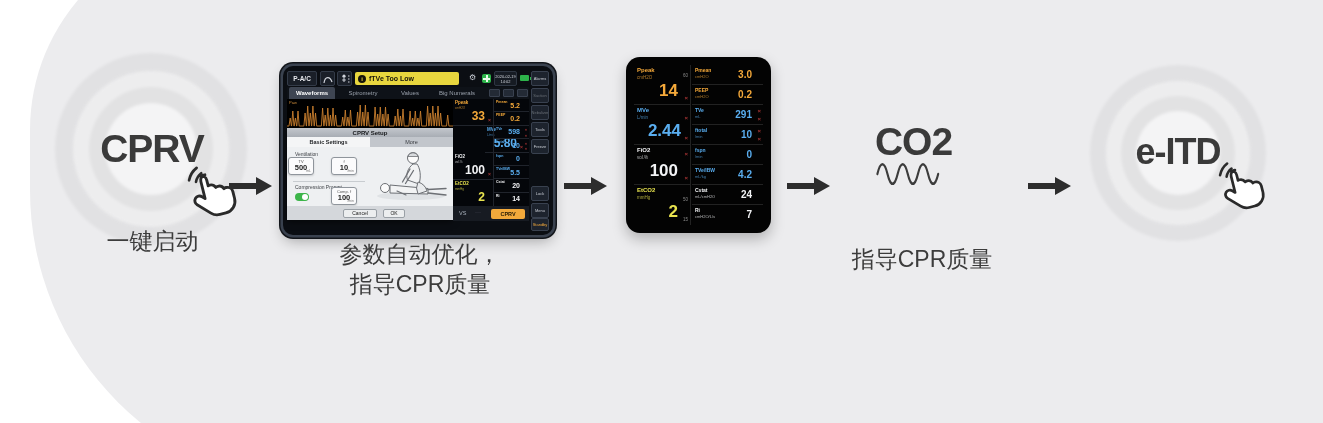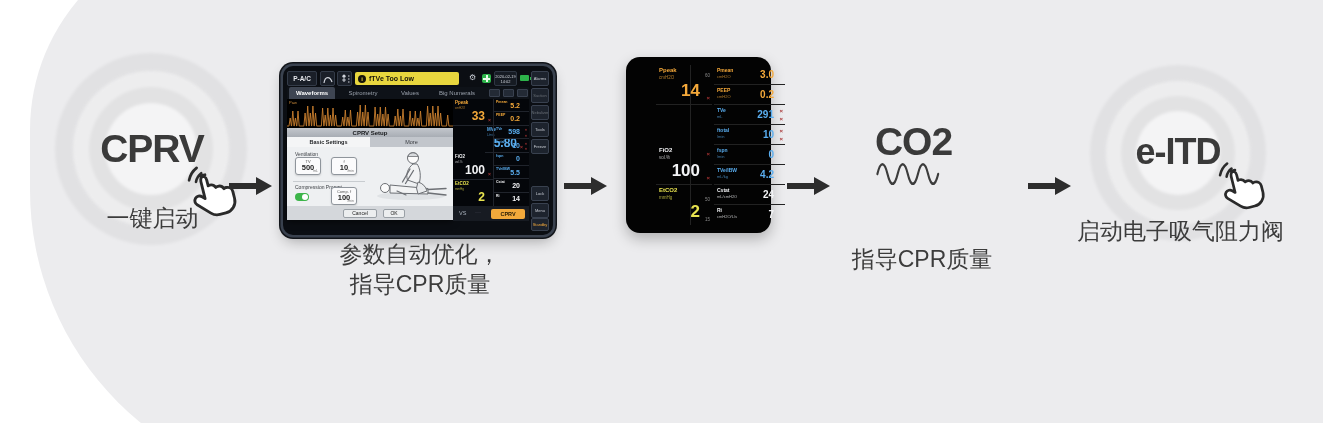--- a/index.html
+++ b/index.html
@@ -67,21 +67,21 @@
   .cprv-btn{position:absolute;left:38px;top:2.5px;width:34px;height:10px;background:#f2a93b;border-radius:2px;
             display:flex;align-items:center;justify-content:center;font-size:5.5px;font-weight:bold;color:#231803;}
   .sbtn{position:absolute;left:248px;width:18px;height:15px;background:#1d232d;border:1px solid #39414f;border-radius:2px;
         box-sizing:border-box;display:flex;align-items:center;justify-content:center;font-size:4px;color:#c8ccd4;text-align:center;}
   .sbtn.dim{color:#6a7077;}
   .sbtn.orange{color:#f2a93b;}
 
   
   .monitor{position:absolute;left:626px;top:57px;width:145px;height:176px;background:#030303;border-radius:14px;
            box-shadow:0 6px 14px rgba(0,0,0,.25);}
-  .mcell{position:absolute;box-sizing:border-box;border-bottom:1px solid #222;margin-left:22px;}
+  .mcell{position:absolute;box-sizing:border-box;border-bottom:1px solid #222;}
   .m-lbl{position:absolute;left:3px;top:2px;font-size:6px;font-weight:bold;}
   .m-un{position:absolute;left:3px;top:10px;font-size:4.5px;opacity:.7;}
   .m-val-big{position:absolute;right:12px;bottom:3px;font-size:17px;font-weight:bold;}
   .m-lbl-sm{position:absolute;left:3px;top:2px;font-size:5px;font-weight:bold;}
   .m-un-sm{position:absolute;left:3px;top:9px;font-size:4px;opacity:.7;}
   .m-val-sm{position:absolute;right:11px;top:4px;font-size:10px;font-weight:bold;}
   .m-lim{position:absolute;font-size:4.5px;color:#8a8a8a;}
   .mflag{position:absolute;color:#a83434;font-size:6px;font-weight:bold;line-height:6px;}
 
   .co2-wave{position:absolute;}
@@ -99,21 +99,21 @@
     <div class="ring" style="left:105px;top:103px;width:92px;height:92px;background:#f4f4f5;"></div>
   </div>
   <div class="step-title" style="left:80px;top:127px;width:144px;font-size:39px;">CPRV</div>
   <svg class="hand" style="left:172px;top:162px;" width="68" height="70" viewBox="-12 -12 80 88">
     <g transform="rotate(-14 30 30)">
       <path d="M20 10 A17 17 0 0 1 29 1" fill="none" stroke="#2a2a2a" stroke-width="3.4" stroke-linecap="round"></path>
       <path d="M12 6 A26 26 0 0 1 25 -7" fill="none" stroke="#2a2a2a" stroke-width="3.4" stroke-linecap="round"></path>
       <path d="M33 4c-3.9 0-7 3.1-7 7v22.1l-3.2-3.2c-2.3-2.3-6.1-2.3-8.4 0-2.3 2.3-2.3 6.1 0 8.4l14.3 14.3c2.8 2.8 6.6 4.4 10.6 4.4h7.7c8.3 0 15-6.7 15-15v-9c0-3.9-3.1-7-7-7-1.1 0-2.1.2-3 .7-1-2.7-3.6-4.7-6.6-4.7-1.1 0-2.1.2-3 .7-1-2.7-3.6-4.7-6.6-4.7-.8 0-1.5.1-2.2.4V11c0-3.9-3.1-7-7-7z" fill="#ffffff" stroke="#2a2a2a" stroke-width="3.6" stroke-linejoin="round"></path>
     </g>
   </svg>
-  <div class="caption" style="left:55px;top:203px;width:195px;">
+  <div class="caption" style="left:55px;top:226px;width:195px;">
     <span>一键启动</span>
   </div>
 
   <svg class="arrow" style="left:229px;top:176px;" width="44" height="20" viewBox="0 0 44 20">
     <path d="M0 7 H27 V1 L43 10 L27 19 V13 H0 Z" fill="#2d2d2d"></path>
   </svg>
 
   <div class="vent">
 
     <div class="vt-btn" style="left:4px;top:5px;width:30px;height:15px;">
@@ -163,21 +163,21 @@
           <path id="wf-path" d="M0 27 L2 27 L3.2 19 L4.4 27 L4.6 27 L5.8 12 L7.0 27 L7.199999999999999 27 L8.4 19 L9.6 27 L9.799999999999999 27 L11.0 12 L12.2 27 L16.9 27 L18.1 14 L19.3 27 L19.5 27 L20.7 7 L21.9 27 L22.1 27 L23.3 14 L24.5 27 L24.700000000000003 27 L25.9 7 L27.1 27 L27.300000000000004 27 L28.5 14 L29.7 27 L34.400000000000006 27 L35.6 9 L36.8 27 L37.00000000000001 27 L38.2 16 L39.4 27 L39.60000000000001 27 L40.8 9 L42.0 27 L42.20000000000001 27 L43.4 16 L44.6 27 L44.80000000000001 27 L46.0 9 L47.2 27 L47.40000000000001 27 L48.6 16 L49.8 27 L54.500000000000014 27 L55.7 18 L56.9 27 L57.100000000000016 27 L58.3 11 L59.5 27 L59.70000000000002 27 L60.9 18 L62.1 27 L62.30000000000002 27 L63.5 11 L64.7 27 L69.40000000000002 27 L70.6 13 L71.8 27 L72.00000000000001 27 L73.2 6 L74.4 27 L74.60000000000001 27 L75.8 13 L77.0 27 L77.2 27 L78.4 6 L79.6 27 L79.8 27 L81.0 13 L82.2 27 L86.89999999999999 27 L88.1 8 L89.3 27 L89.49999999999999 27 L90.7 15 L91.9 27 L92.09999999999998 27 L93.3 8 L94.5 27 L94.69999999999997 27 L95.9 15 L97.1 27 L97.29999999999997 27 L98.5 8 L99.7 27 L99.89999999999996 27 L101.1 15 L102.3 27 L106.99999999999996 27 L108.2 17 L109.4 27 L109.59999999999995 27 L110.8 10 L112.0 27 L112.19999999999995 27 L113.4 17 L114.6 27 L114.79999999999994 27 L116.0 10 L117.2 27 L121.89999999999993 27 L123.1 12 L124.3 27 L124.49999999999993 27 L125.7 19 L126.9 27 L127.09999999999992 27 L128.3 12 L129.5 27 L129.69999999999993 27 L130.9 19 L132.1 27 L132.29999999999993 27 L133.5 12 L134.7 27 L139.39999999999992 27 L140.6 7 L141.8 27 L141.99999999999991 27 L143.2 14 L144.4 27 L144.5999999999999 27 L145.8 7 L147.0 27 L147.1999999999999 27 L148.4 14 L149.6 27 L149.7999999999999 27 L151.0 7 L152.2 27 L152.3999999999999 27 L153.6 14 L154.8 27 L159.4999999999999 27 L160.7 16 L161.9 27 L166 27" fill="none" stroke="#c97f2e" stroke-width="0.9"></path>
         </svg>
     </div>
 
     <div class="dlg">
       <div class="dlg-title">CPRV Setup</div>
       <div class="dlg-tab" style="left:0;width:83px;background:#f4f5f6;color:#1d1f22;font-weight:bold;">Basic Settings</div>
       <div class="dlg-tab" style="left:83px;width:83px;background:#c2c6cc;color:#3a3d42;">More</div>
       <div class="dlg-body">
         <div class="dlg-sec" style="left:8px;top:4px;">Ventilation</div>
-        <div class="vbox" style="left:8px;top:10px;">
+        <div class="vbox" style="left:1px;top:10px;">
           <div class="nm">TV</div>
           <div class="vl">500</div>
           <div class="un">mL</div>
         </div>
         <div class="vbox" style="left:44px;top:10px;">
           <div class="nm">f</div>
           <div class="vl">10</div>
           <div class="un">/min</div>
         </div>
         <div class="abs" style="left:6px;top:34px;width:72px;height:1px;background:#c8ccd0;"></div>
@@ -301,20 +301,27 @@
   <div class="monitor">
     <div class="abs" style="left:64px;top:8px;width:1px;height:160px;background:#222;"></div>
 
     <div class="mcell" style="left:8px;top:8px;width:56px;height:40px;">
       <span class="m-lbl co">Ppeak</span>
       <span class="m-un co">cmH2O</span>
       <span class="m-val-big co">14</span>
       <span class="m-lim" style="right:2px;top:8px;">60</span>
       <span class="mflag" style="right:2px;bottom:3px;">×</span>
     </div>
+    <div class="mcell" style="left:8px;top:48px;width:56px;height:40px;">
+      <span class="m-lbl cb">MVe</span>
+      <span class="m-un cb">L/min</span>
+      <span class="m-val-big cb" style="right:9px;">2.44</span>
+      <span class="mflag" style="right:2px;top:10px;">×</span>
+      <span class="mflag" style="right:2px;bottom:3px;">×</span>
+    </div>
     <div class="mcell" style="left:8px;top:88px;width:56px;height:40px;">
       <span class="m-lbl cw">FiO2</span>
       <span class="m-un cw">vol.%</span>
       <span class="m-val-big cw">100</span>
       <span class="mflag" style="right:2px;top:6px;">×</span>
       <span class="mflag" style="right:2px;bottom:3px;">×</span>
     </div>
     <div class="mcell" style="left:8px;top:128px;width:56px;height:40px;border-bottom:none;">
       <span class="m-lbl cy">EtCO2</span>
       <span class="m-un cy">mmHg</span>
@@ -397,15 +404,15 @@
   </div>
   <div class="step-title" style="left:1098px;top:131px;width:160px;font-size:36px;">e-ITD</div>
   <svg class="hand" style="left:1204px;top:158px;" width="64" height="66" viewBox="-12 -12 80 88">
     <g transform="rotate(-14 30 30)">
       <path d="M20 10 A17 17 0 0 1 29 1" fill="none" stroke="#2a2a2a" stroke-width="3.4" stroke-linecap="round"></path>
       <path d="M12 6 A26 26 0 0 1 25 -7" fill="none" stroke="#2a2a2a" stroke-width="3.4" stroke-linecap="round"></path>
       <path d="M33 4c-3.9 0-7 3.1-7 7v22.1l-3.2-3.2c-2.3-2.3-6.1-2.3-8.4 0-2.3 2.3-2.3 6.1 0 8.4l14.3 14.3c2.8 2.8 6.6 4.4 10.6 4.4h7.7c8.3 0 15-6.7 15-15v-9c0-3.9-3.1-7-7-7-1.1 0-2.1.2-3 .7-1-2.7-3.6-4.7-6.6-4.7-1.1 0-2.1.2-3 .7-1-2.7-3.6-4.7-6.6-4.7-.8 0-1.5.1-2.2.4V11c0-3.9-3.1-7-7-7z" fill="#ffffff" stroke="#2a2a2a" stroke-width="3.6" stroke-linejoin="round"></path>
     </g>
   </svg>
   <div class="caption" style="left:1063px;top:216px;width:235px;">
-    <span>启动电子吸气阻力阀</span><br>
+    <br>
   </div>
 </div>
 
 </body></html>

